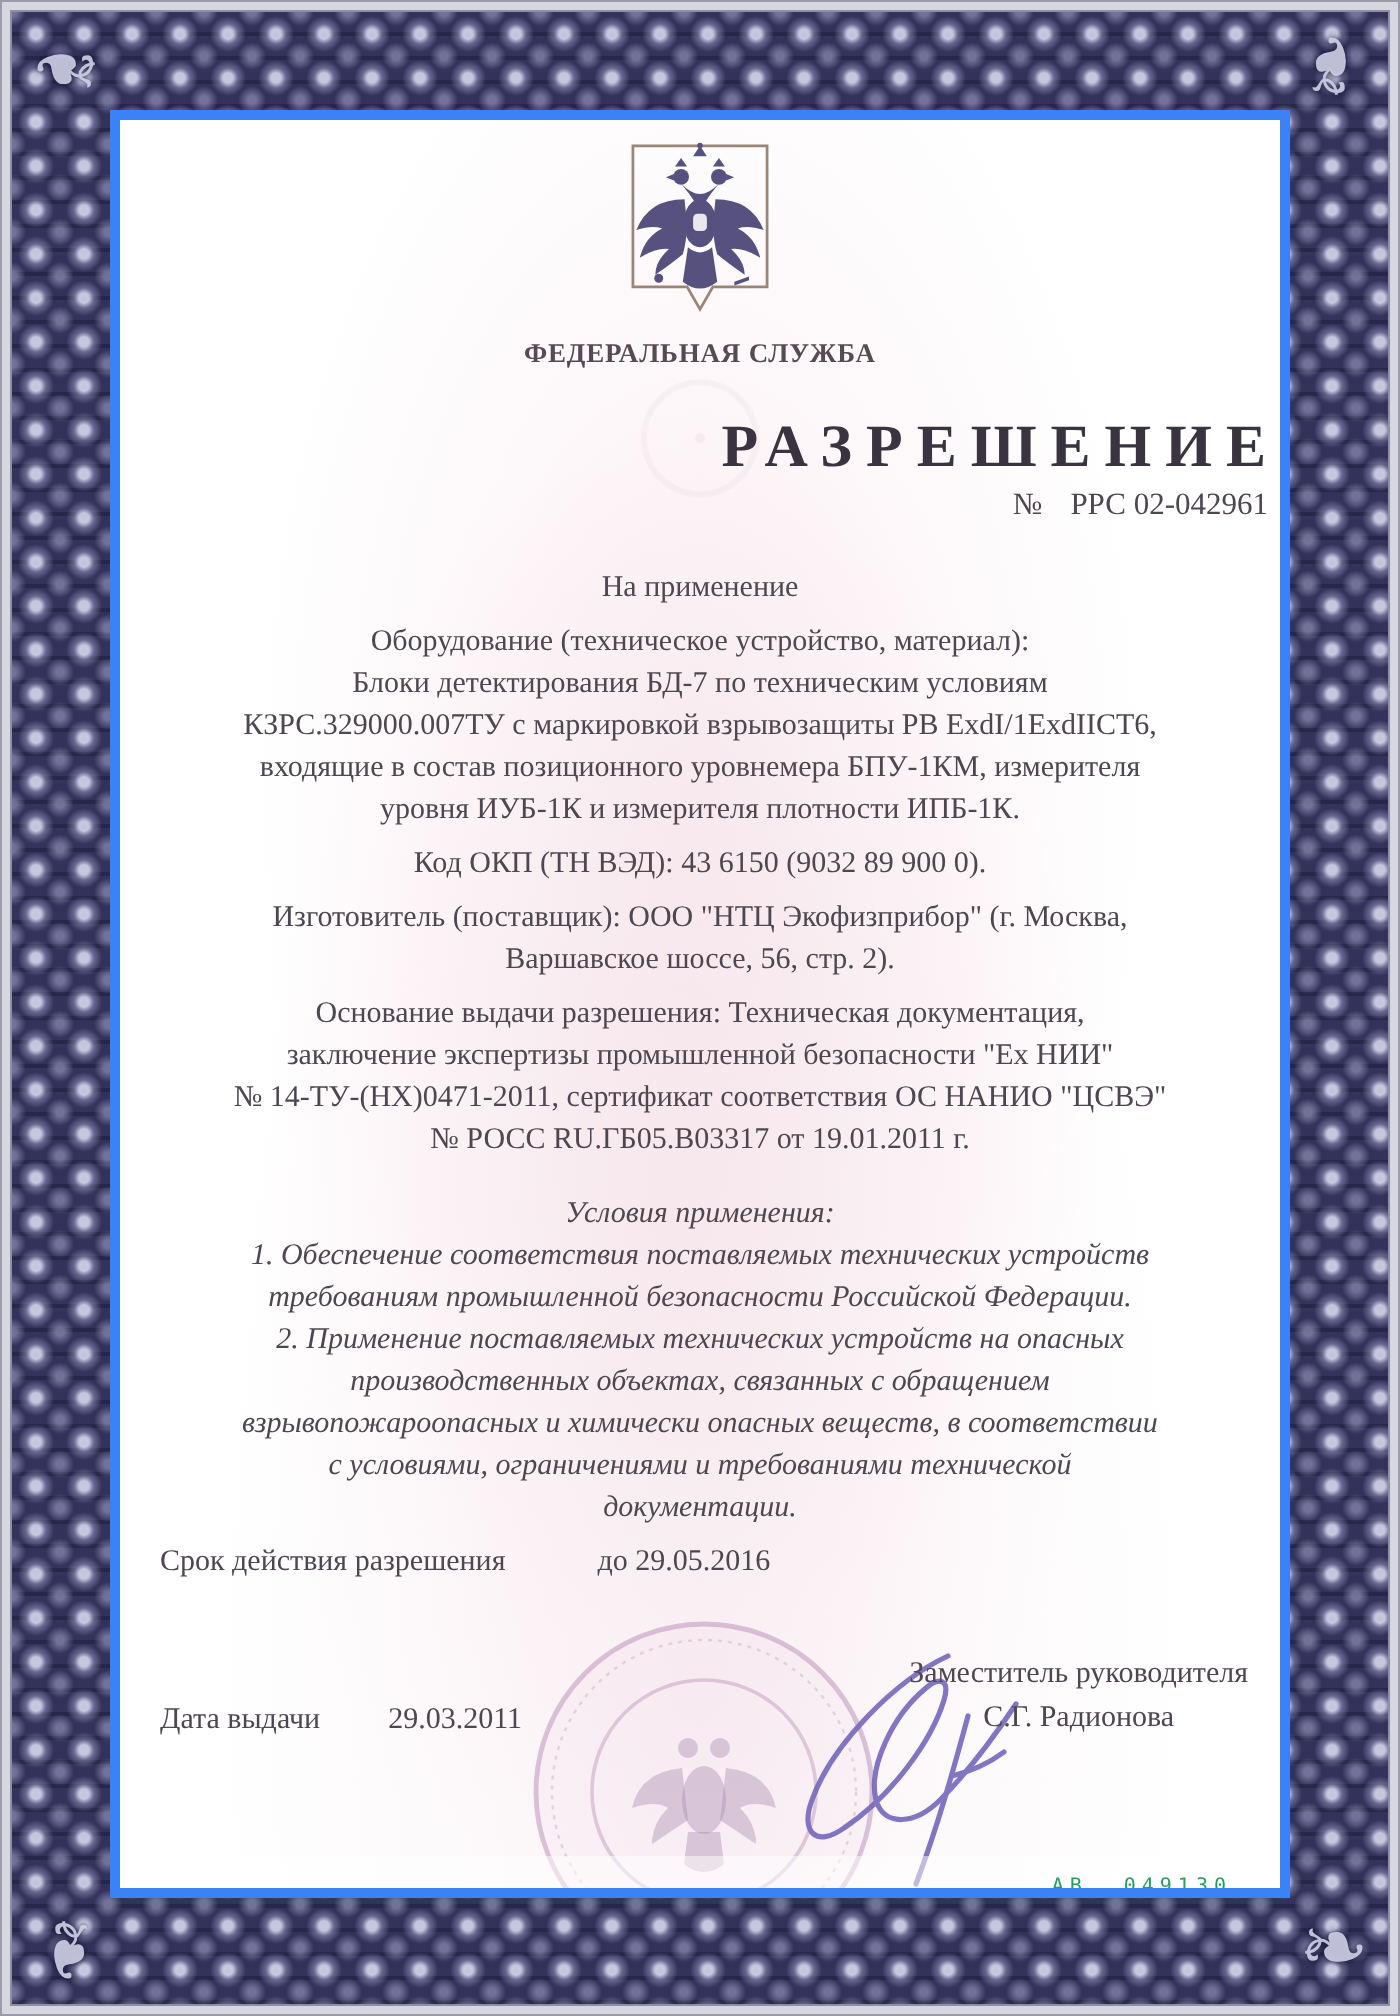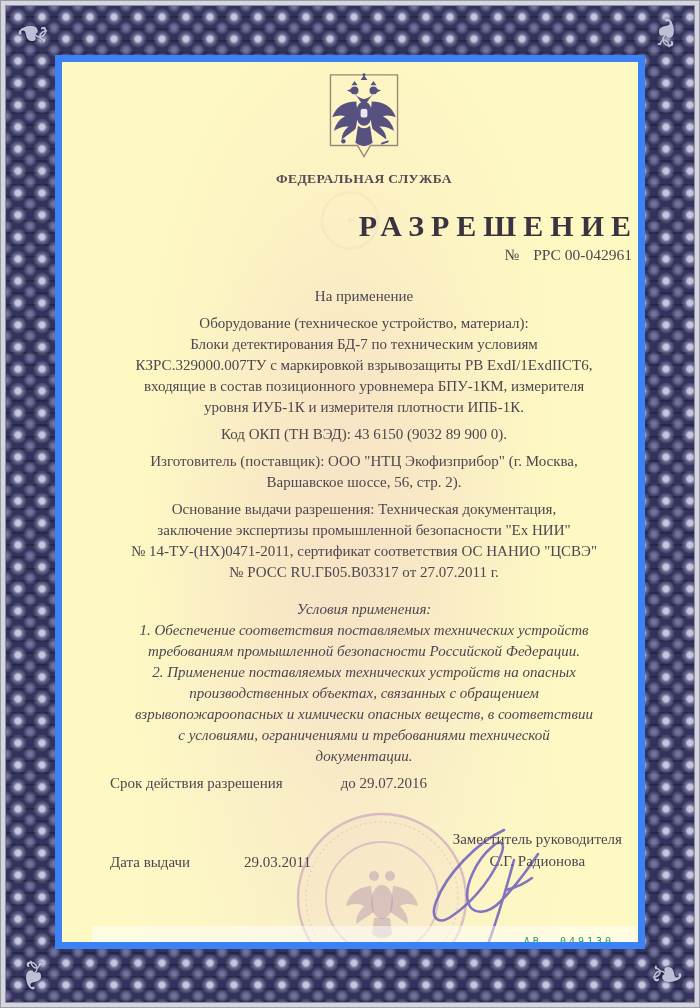--- a/index.html
+++ b/index.html
@@ -25,21 +25,21 @@
     font-size:42px;line-height:58px;text-align:center;
     text-shadow:0 0 3px rgba(20,20,50,.9);
   }
   .corner.tl{left:4px;top:4px;transform:rotate(180deg);}
   .corner.tr{right:4px;top:4px;transform:rotate(270deg);}
   .corner.bl{left:4px;bottom:4px;transform:rotate(90deg);}
   .corner.br{right:4px;bottom:4px;}
   
   .content{
     position:absolute;left:55px;top:55px;right:55px;bottom:59px;
-    background:#fef9c3;border:7px solid #3b82f6;overflow:hidden;padding-left:28px;
+    background:#ffffff;border:5px solid #3b82f6;overflow:hidden;
   }
   .content::before{ 
     content:"";position:absolute;inset:0;pointer-events:none;
     background-image:
       radial-gradient(circle at 50% 18%, rgba(170,150,185,.10) 0 2px, transparent 3px 26px, rgba(170,150,185,.08) 27px 29px, transparent 30px),
       radial-gradient(ellipse at 50% 38%, rgba(232,180,198,.20), transparent 55%),
       radial-gradient(ellipse at 48% 62%, rgba(232,185,200,.16), transparent 50%),
       radial-gradient(ellipse at 50% 88%, rgba(235,205,215,.22), transparent 60%);
   }
   .inner{position:relative;z-index:1;height:100%;}
@@ -48,23 +48,23 @@
   .agency div{font-size:13.5px;letter-spacing:.4px;}
   .agency div + div{margin-top:5px;}
   .title-row{text-align:right;margin-top:22px;font-size:30px;font-weight:bold;
     letter-spacing:7px;color:#3a3340;margin-left:15px;}
   .number-row{text-align:right;margin-top:3px;padding-right:6px;font-size:15.5px;color:#4e4650;}
   .number-row .num-label{margin-right:14px;}
   .bodytext{margin:22px 20px 0 20px;font-size:15px;line-height:21px;color:#4e4650;}
   p.para{white-space:pre-line;margin:0 0 6px 0;text-align:center;}
   p.para.conditions{margin-top:16px;font-style:italic;}
   .validity{margin-top:4px;display:flex;}
-  .validity .v-label{margin-right:58px;}
+  .validity .v-label{margin-right:46px;}
   .date-row{position:absolute;left:20px;top:782px;font-size:15px;color:#4e4650;}
-  .date-row .d-label{margin-right:54px;}
+  .date-row .d-label{margin-right:34px;}
   .sign-block{position:absolute;right:16px;top:756px;text-align:center;
     font-size:15px;line-height:22px;color:#4e4650;}
   .stamp{position:absolute;left:204px;top:738px;width:176px;height:176px;opacity:.8;}
   .signature{position:absolute;left:318px;top:744px;}
   .serial-band{position:absolute;left:2px;right:2px;bottom:0;height:26px;
     background:rgba(255,255,255,.5);}
   .serial{position:absolute;right:24px;bottom:5px;z-index:2;
     font-family:"DejaVu Sans Mono",monospace;font-size:10px;font-weight:normal;
     color:#23a05c;letter-spacing:3px;}
   .serial .series{margin-right:18px;}
@@ -105,48 +105,48 @@
         <rect x="45.5" y="42" width="9" height="11" rx="3" fill="#ece7ee" stroke="#575180" stroke-width="1"></rect>
       </svg>
 
       <div class="agency">
         <div>ФЕДЕРАЛЬНАЯ СЛУЖБА</div>
       </div>
 
       <div class="title-row">РАЗРЕШЕНИЕ</div>
 
       <div class="number-row">
-        <span class="num-label">№</span><span>РРС 00-042961</span>
+        <span class="num-label">№</span><span>РРС 02-042961</span>
       </div>
 
       <div class="bodytext">
         <p class="para">На применение</p>
         <p class="para">Оборудование (техническое устройство, материал):
 Блоки детектирования БД-7 по техническим условиям
 КЗРС.329000.007ТУ с маркировкой взрывозащиты РВ ExdI/1ExdIICT6,
 входящие в состав позиционного уровнемера БПУ-1КМ, измерителя
 уровня ИУБ-1К и измерителя плотности ИПБ-1К.</p>
         <p class="para">Код ОКП (ТН ВЭД): 43 6150 (9032 89 900 0).</p>
         <p class="para">Изготовитель (поставщик): ООО "НТЦ Экофизприбор" (г. Москва,
 Варшавское шоссе, 56, стр. 2).</p>
         <p class="para">Основание выдачи разрешения: Техническая документация,
 заключение экспертизы промышленной безопасности "Ex НИИ"
 № 14-ТУ-(НХ)0471-2011, сертификат соответствия ОС НАНИО "ЦСВЭ"
-№ РОСС RU.ГБ05.В03317 от 27.07.2011 г.</p>
+№ РОСС RU.ГБ05.В03317 от 19.01.2011 г.</p>
         <p class="para conditions">Условия применения:
 1. Обеспечение соответствия поставляемых технических устройств
 требованиям промышленной безопасности Российской Федерации.
 2. Применение поставляемых технических устройств на опасных
 производственных объектах, связанных с обращением
 взрывопожароопасных и химически опасных веществ, в соответствии
 с условиями, ограничениями и требованиями технической
 документации.</p>
         <div class="validity">
           <span class="v-label">Срок действия разрешения</span>
-          <span>до 29.07.2016</span>
+          <span>до 29.05.2016</span>
         </div>
       </div>
 
       <svg class="stamp" width="176" height="176" viewBox="0 0 176 176" xmlns="http://www.w3.org/2000/svg">
         <circle cx="88" cy="88" r="84" fill="rgba(214,170,205,0.10)" stroke="rgba(187,143,186,0.65)" stroke-width="2.4"></circle>
         <circle cx="88" cy="88" r="76" fill="none" stroke="rgba(187,143,186,0.40)" stroke-width="1.2" stroke-dasharray="2 3"></circle>
         <circle cx="88" cy="88" r="56" fill="none" stroke="rgba(187,143,186,0.55)" stroke-width="1.8"></circle>
         <g fill="rgba(150,110,160,0.40)">
           <circle cx="80" cy="66" r="5"></circle>
             <circle cx="96" cy="66" r="5"></circle>

